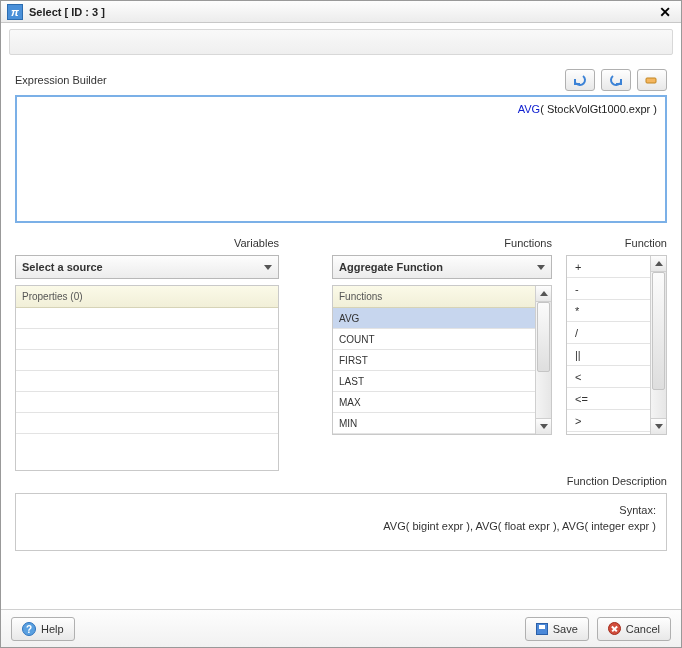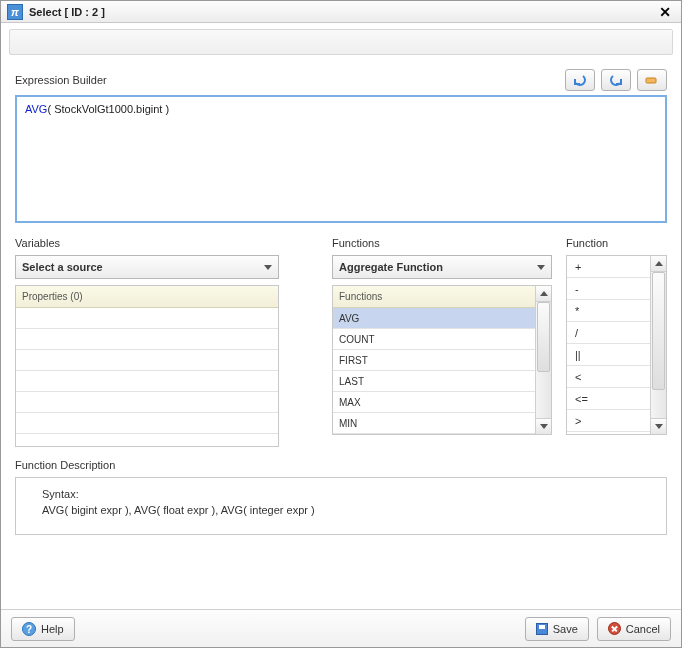--- a/index.html
+++ b/index.html
@@ -53,20 +53,21 @@
     height: 26px;
     margin: 6px 8px 0 8px;
     background: linear-gradient(#f9f9f9, #efefef);
     border: 1px solid #d8d8d8;
     border-radius: 2px;
   }
   .content {
     flex: 1 1 auto;
     padding: 8px 14px 6px 14px;
     overflow: hidden;
+    text-align: right;
   }
   .section-head {
     display: flex;
     align-items: center;
     margin: 6px 0 4px 0;
   }
   .section-head .label { font-size: 11px; color: #333; }
   .toolbar { margin-left: auto; display: flex; gap: 6px; }
   .tbtn {
     width: 30px; height: 22px;
@@ -114,21 +115,21 @@
   }
   .dropdown .tri {
     margin-left: auto;
     width: 0; height: 0;
     border-left: 4px solid transparent;
     border-right: 4px solid transparent;
     border-top: 5px solid #555;
   }
   .plist {
     border: 1px solid #c9c9c9;
-    height: 162px;
+    height: 186px;
     overflow: hidden;
   }
   .plist .phead {
     height: 22px;
     background: linear-gradient(#fbfae8, #f1efd8);
     border-bottom: 1px solid #d6d3b7;
     padding: 0 6px;
     display: flex; align-items: center;
     font-size: 10px; color: #555;
   }
@@ -191,24 +192,24 @@
     position:relative; height:180px; border:1px solid #c9c9c9;
   }
   .op-list{
     position:absolute;left:0;top:0;right:16px;bottom:0;overflow:hidden;
   }
   .op-list .orow{
     height:22px;border-bottom:1px solid #e3e3e3;
     padding:0 8px;display:flex;align-items:center;
     font-size:11px;color:#333;cursor:pointer;
   }
-  .desc-label{font-size:11px;margin-top:12px;margin-bottom:6px;}
+  .desc-label{font-size:11px;margin-top:4px;margin-bottom:6px;}
   .desc-box{
     border:1px solid #c9c9c9;
-    padding:10px 26px;
+    padding:10px 10px;
     height:58px;
     font-size:11px;
     color:#333;
   }
   .desc-box .syntax-label{margin-bottom:4px;}
   .footer{
     height:38px;
     border-top:1px solid #d0d0d0;
     background: linear-gradient(#fdfdfd,#f1f1f1);
     display:flex;align-items:center;
@@ -236,21 +237,21 @@
   .tri-up{width:0;height:0;border-left:4px solid transparent;border-right:4px solid transparent;border-bottom:5px solid #555;}
   .tri-dn{width:0;height:0;border-left:4px solid transparent;border-right:4px solid transparent;border-top:5px solid #555;}
 </style>
 </head>
 <body>
 
 <div class="window">
 
   <div class="titlebar">
     <div class="app-icon">π</div>
-    <div class="title-text">Select [ ID : 2 ]</div>
+    <div class="title-text">Select [ ID : 3 ]</div>
     <div class="close">✕</div>
   </div>
 
   <div class="blank-strip"></div>
 
   <div class="content">
 
     <div class="section-head">
       <div class="label">Expression Builder</div>
       <div class="toolbar">
@@ -267,21 +268,21 @@
             </svg>
         </div>
         <div class="tbtn">
           <svg width="16" height="14">
               <rect x="2" y="5" width="10" height="5" rx="1" fill="#f4b65f" stroke="#c28622"></rect>
             </svg>
         </div>
       </div>
     </div>
 
-    <div class="expr-box"><span class="fn">AVG</span><span class="arg">( </span><span class="arg">StockVolGt1000.bigint</span><span class="arg"> )</span></div>
+    <div class="expr-box"><span class="fn">AVG</span><span class="arg">( </span><span class="arg">StockVolGt1000.expr</span><span class="arg"> )</span></div>
 
     <div class="cols">
 
       <div class="col variables">
         <div class="col-label">Variables</div>
         <div class="dropdown">
           <span>Select a source</span>
           <span class="tri"></span>
         </div>
         <div class="plist">

